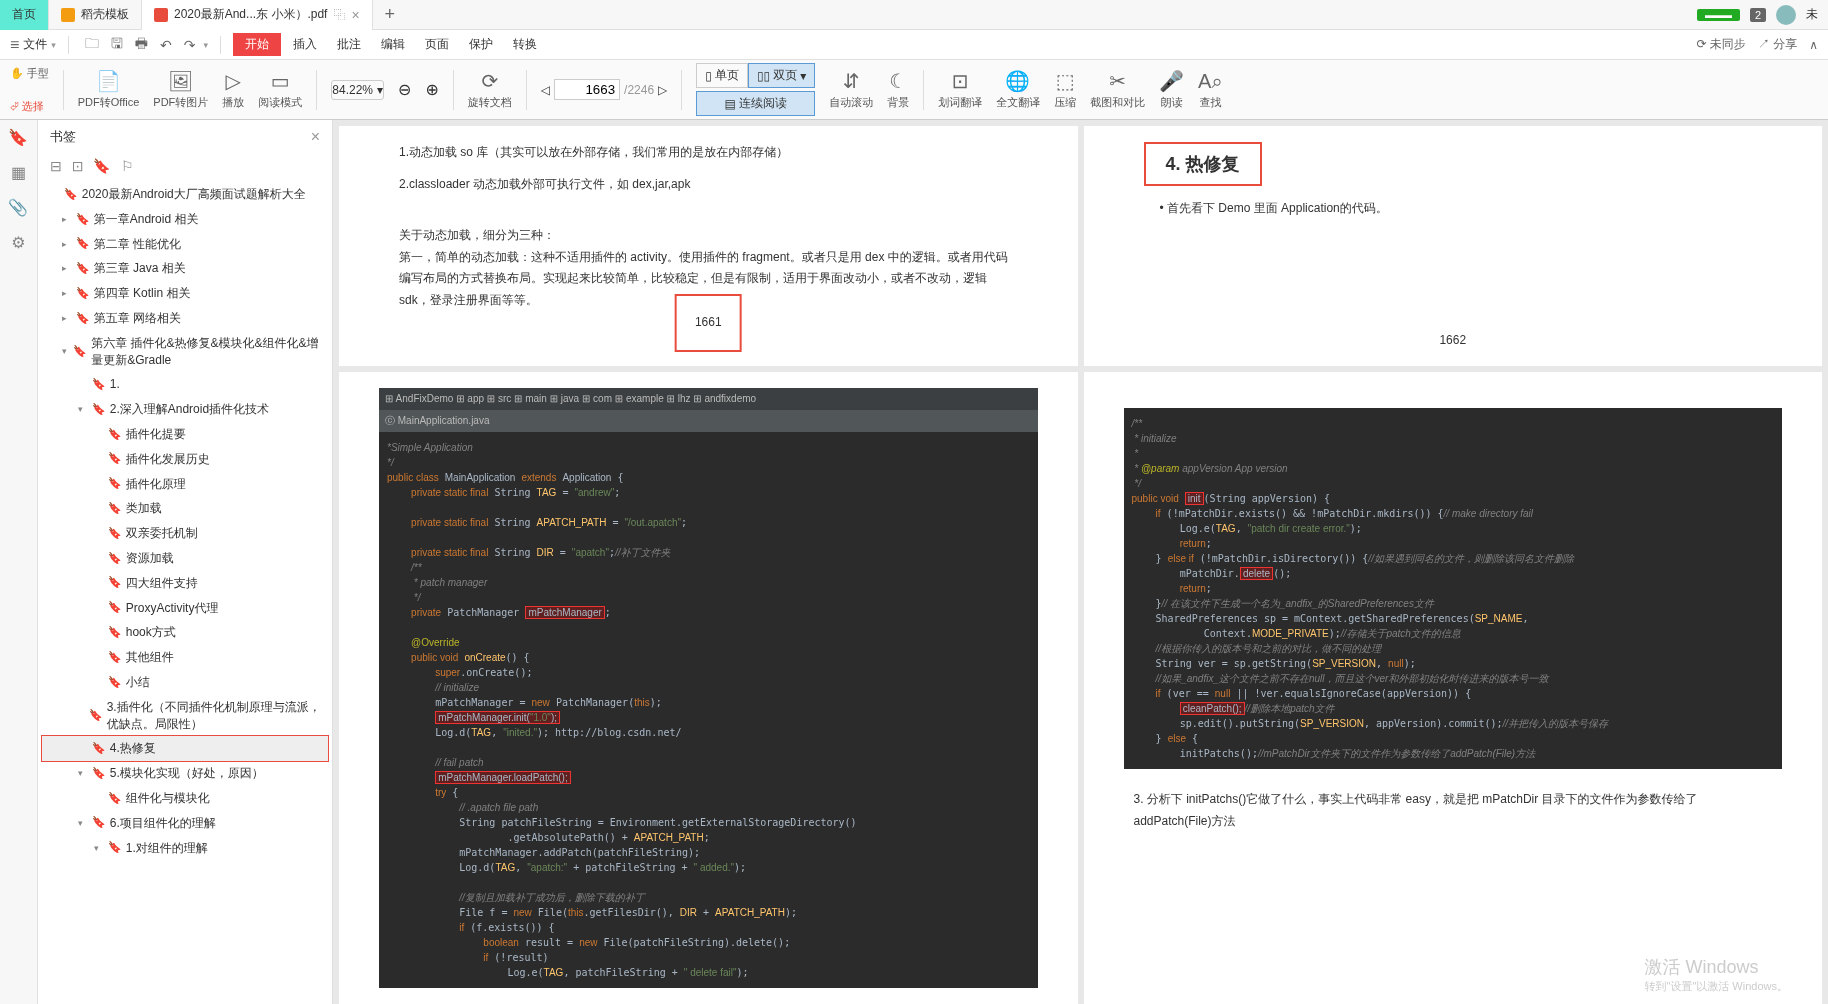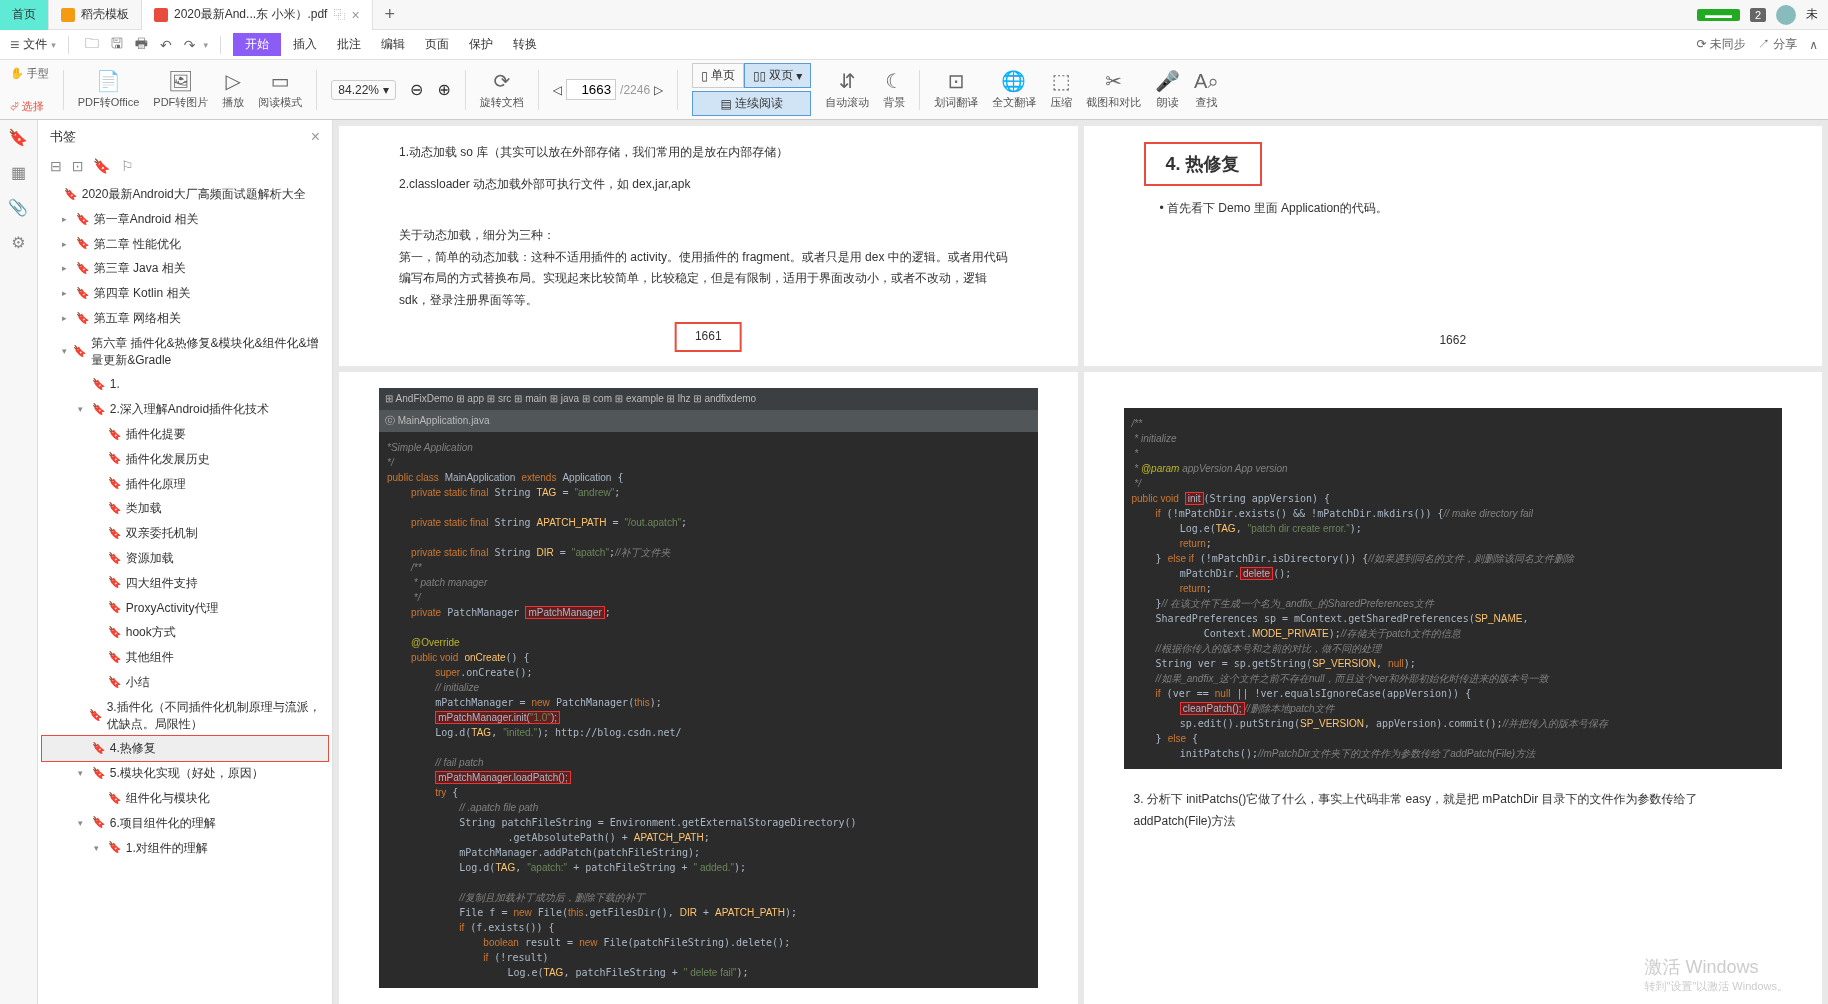--- a/index.html
+++ b/index.html
@@ -17,32 +17,32 @@
 .tabs .right { margin-left: auto; display: flex; align-items: center; gap: 10px; padding-right: 10px; }
 .badge { background: #666; color: #fff; padding: 1px 5px; border-radius: 2px; font-size: 11px; }
 .avatar { width: 20px; height: 20px; border-radius: 50%; background: #8bb; }
 
 .menubar { height: 30px; display: flex; align-items: center; padding: 0 10px; gap: 4px; border-bottom: 1px solid #e0e0e0; }
 .menubar .ham { font-size: 16px; color: #666; cursor: pointer; }
 .menubar .file-lbl { cursor: pointer; }
 .menubar .dd { color: #999; font-size: 9px; }
 .menubar .sep { width: 1px; height: 18px; background: #ddd; margin: 0 8px; }
 .menubar .icon-btn { color: #666; cursor: pointer; font-size: 14px; padding: 0 4px; }
-.menubar .start { background: #8b5cf6; color: #fff; padding: 3px 12px; border-radius: 0; cursor: pointer; }
+.menubar .start { background: #ef4444; color: #fff; padding: 3px 12px; border-radius: 0; cursor: pointer; }
 .menubar .mitem { padding: 0 8px; cursor: pointer; }
 .menubar .right-tools { margin-left: auto; display: flex; gap: 12px; align-items: center; color: #666; }
 .menubar .right-tools span { cursor: pointer; }
 
 .toolbar { height: 60px; display: flex; align-items: center; padding: 0 10px; gap: 14px; border-bottom: 1px solid #ccc; background: #fafafa; }
 .tool-grp { display: flex; flex-direction: column; align-items: center; gap: 2px; font-size: 11px; cursor: pointer; color: #555; }
 .tool-grp .ic { font-size: 20px; color: #666; }
 .toolbar .vsep { width: 1px; height: 40px; background: #ddd; }
-.zoom-box { display: flex; align-items: center; border: 1px solid #ccc; padding: 2px 6px; border-radius: 3px; gap: 4px; }
+.zoom-box { display: flex; align-items: center; border: 1px solid #ccc; padding: 2px 0; border-radius: 3px; gap: 4px; }
 .page-nav { display: flex; align-items: center; gap: 4px; }
-.page-input { width: 50px; text-align: right; border: 1px solid #ccc; padding: 2px 4px; }
+.page-input { width: 66px; text-align: right; border: 1px solid #ccc; padding: 2px 4px; }
 .page-total { color: #999; }
 .tog-btn { padding: 3px 8px; border: 1px solid #ccc; cursor: pointer; display: flex; align-items: center; gap: 3px; }
 .tog-btn.on { background: #d0e4f5; border-color: #5a9bd5; }
 
 .main { display: flex; height: calc(100vh - 120px); }
 .rail { width: 38px; background: #f7f7f7; border-right: 1px solid #e0e0e0; display: flex; flex-direction: column; align-items: center; padding-top: 8px; gap: 16px; }
 .rail-ic { font-size: 16px; color: #888; cursor: pointer; }
 .rail-ic.active { color: #e74c3c; }
 
 .sidebar { width: 295px; border-right: 1px solid #e0e0e0; display: flex; flex-direction: column; }
@@ -58,21 +58,21 @@
 .tn .bm { color: #999; font-size: 11px; }
 .lvl0 { padding-left: 8px; }
 .lvl1 { padding-left: 20px; }
 .lvl2 { padding-left: 36px; }
 .lvl3 { padding-left: 52px; }
 
 .content { flex: 1; background: #e8e8e8; overflow: auto; position: relative; padding: 6px; }
 .pages-row { display: flex; gap: 6px; margin-bottom: 6px; }
 .page { background: #fff; flex: 1; min-height: 240px; padding: 16px 60px; position: relative; font-size: 12px; line-height: 1.8; }
 .page.lower { min-height: 460px; padding: 16px 40px; }
-.page-num { position: absolute; bottom: 14px; left: 50%; transform: translateX(-50%); border: 2px solid #e74c3c; padding: 2px 18px; }
+.page-num { position: absolute; bottom: 14px; left: 50%; transform: translateX(-50%); border: 2px solid #e74c3c; padding: 16px 18px; }
 .page-num.plain { border: none; padding: 0; }
 .hotfix-title { border: 2px solid #e74c3c; display: inline-block; padding: 4px 20px; font-size: 18px; font-weight: bold; }
 .bullet-line { margin-left: 16px; margin-top: 12px; }
 
 .code-img { background: #2b2b2b; color: #a9b7c6; font-family: Consolas, monospace; font-size: 10px; padding: 8px; line-height: 1.5; white-space: pre; overflow: hidden; }
 .code-img .kw { color: #cc7832; }
 .code-img .str { color: #6a8759; }
 .code-img .cmt { color: #808080; font-style: italic; }
 .code-img .ann { color: #bbb529; margin-top: 40px; }
 .code-img .fn { color: #ffc66d; }

